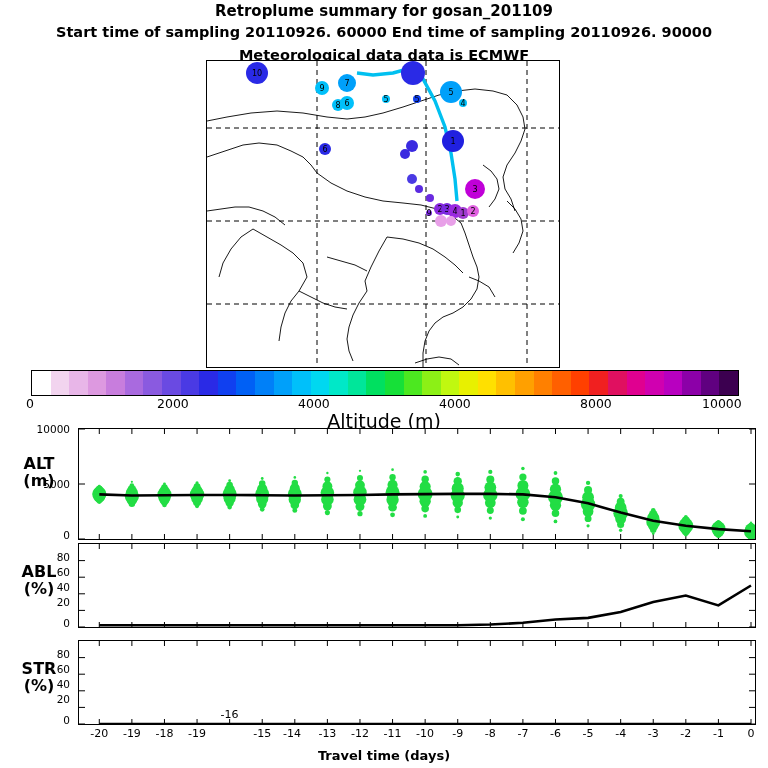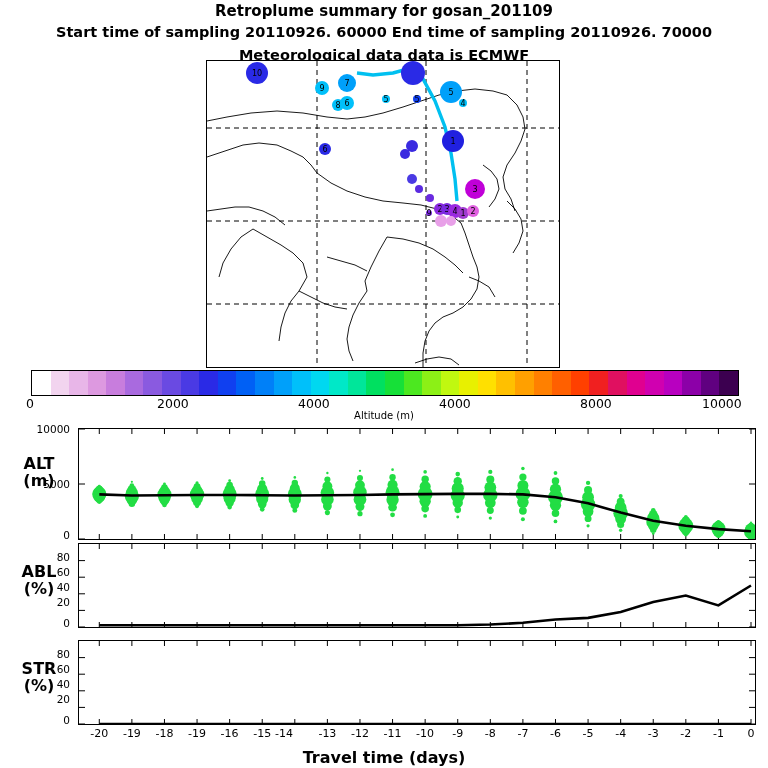--- a/index.html
+++ b/index.html
@@ -39,49 +39,49 @@
   
   #colorbar{
     left:31px;top:370px;width:706px;height:24px;border:1px solid #000;
     display:flex;
   }
   #colorbar div{flex:1 1 auto;height:100%;}
   .cb-tick{
     position:absolute;font-size:12.5px;color:#000;top:396px;
   }
   #cb-title{
-    top:410px;left:0;width:768px;text-align:center;font-size:10px;color:#000;
+    top:410px;left:0;width:768px;text-align:center;font-size:19px;color:#000;
   }
   
   .panel{border:1px solid #000;background:#fff;}
   #alt-panel{left:78px;top:428px;width:676px;height:110px;}
   #abl-panel{left:78px;top:543px;width:676px;height:83px;}
   #str-panel{left:78px;top:640px;width:676px;height:83px;}
   .ylab{
     font-size:16px;font-weight:bold;color:#000;text-align:center;
     line-height:1.05;
   }
   .ytick{
     position:absolute;font-size:10.5px;color:#000;text-align:right;width:40px;
   }
   .xtick{
     position:absolute;font-size:11px;color:#000;text-align:center;width:26px;
   }
   #xaxis-label{
     top:748px;left:0;width:768px;text-align:center;
-    font-size:16px;font-weight:bold;color:#000;
+    font-size:13px;font-weight:bold;color:#000;
   }
   .series-line{fill:none;stroke:#000;stroke-width:2.6;}
   .dot{fill:#22dd44;}
 </style>
 </head>
 <body>
 
 <div class="abs" id="title">Retroplume summary for gosan_201109</div>
-<div class="abs" id="subtitle1">Start time of sampling 20110926. 60000    End time of sampling 20110926. 70000</div>
+<div class="abs" id="subtitle1">Start time of sampling 20110926. 60000    End time of sampling 20110926. 90000</div>
 <div class="abs" id="subtitle2">Meteorological data data is ECMWF</div>
 
 <div class="abs" id="map-panel">
   <svg id="map-svg" width="352" height="306" viewBox="0 0 352 306">
 
     <g>
       <line class="gridline" x1="0" y1="67" x2="352" y2="67"></line>
       <line class="gridline" x1="0" y1="160" x2="352" y2="160"></line>
       <line class="gridline" x1="0" y1="243" x2="352" y2="243"></line>
       <line class="gridline" x1="110" y1="0" x2="110" y2="306"></line>
@@ -553,23 +553,23 @@
 <div class="abs ytick" style="left:30px;top:663px">60</div>
 <div class="abs ytick" style="left:30px;top:678px">40</div>
 <div class="abs ytick" style="left:30px;top:693px">20</div>
 <div class="abs ytick" style="left:30px;top:714px">0</div>
 
 <div id="xticks-layer">
     <div class="abs xtick" style="left: 86.3px; top: 727px;">-20</div>
     <div class="abs xtick" style="left: 118.9px; top: 727px;">-19</div>
     <div class="abs xtick" style="left: 151.5px; top: 727px;">-18</div>
     <div class="abs xtick" style="left: 184px; top: 727px;">-19</div>
-    <div class="abs xtick" style="left: 216.6px; top: 727px;">-16</div>
+    <div class="abs xtick" style="left: 216.6px; top: 708px;">-16</div>
     <div class="abs xtick" style="left: 249.2px; top: 727px;">-15</div>
-    <div class="abs xtick" style="left: 271px; top: 727px;">-14</div>
+    <div class="abs xtick" style="left: 279px; top: 727px;">-14</div>
     <div class="abs xtick" style="left: 314.4px; top: 727px;">-13</div>
     <div class="abs xtick" style="left: 347px; top: 727px;">-12</div>
     <div class="abs xtick" style="left: 379.6px; top: 727px; text-align: center;">-11</div>
     <div class="abs xtick" style="left: 412.1px; top: 727px;">-10</div>
     <div class="abs xtick" style="left: 444.7px; top: 727px;">-9</div>
     <div class="abs xtick" style="left: 477.3px; top: 727px;">-8</div>
     <div class="abs xtick" style="left: 509.9px; top: 727px;">-7</div>
     <div class="abs xtick" style="left: 542.5px; top: 727px;">-6</div>
     <div class="abs xtick" style="left: 575.1px; top: 727px;">-5</div>
     <div class="abs xtick" style="left: 607.7px; top: 727px;">-4</div>

